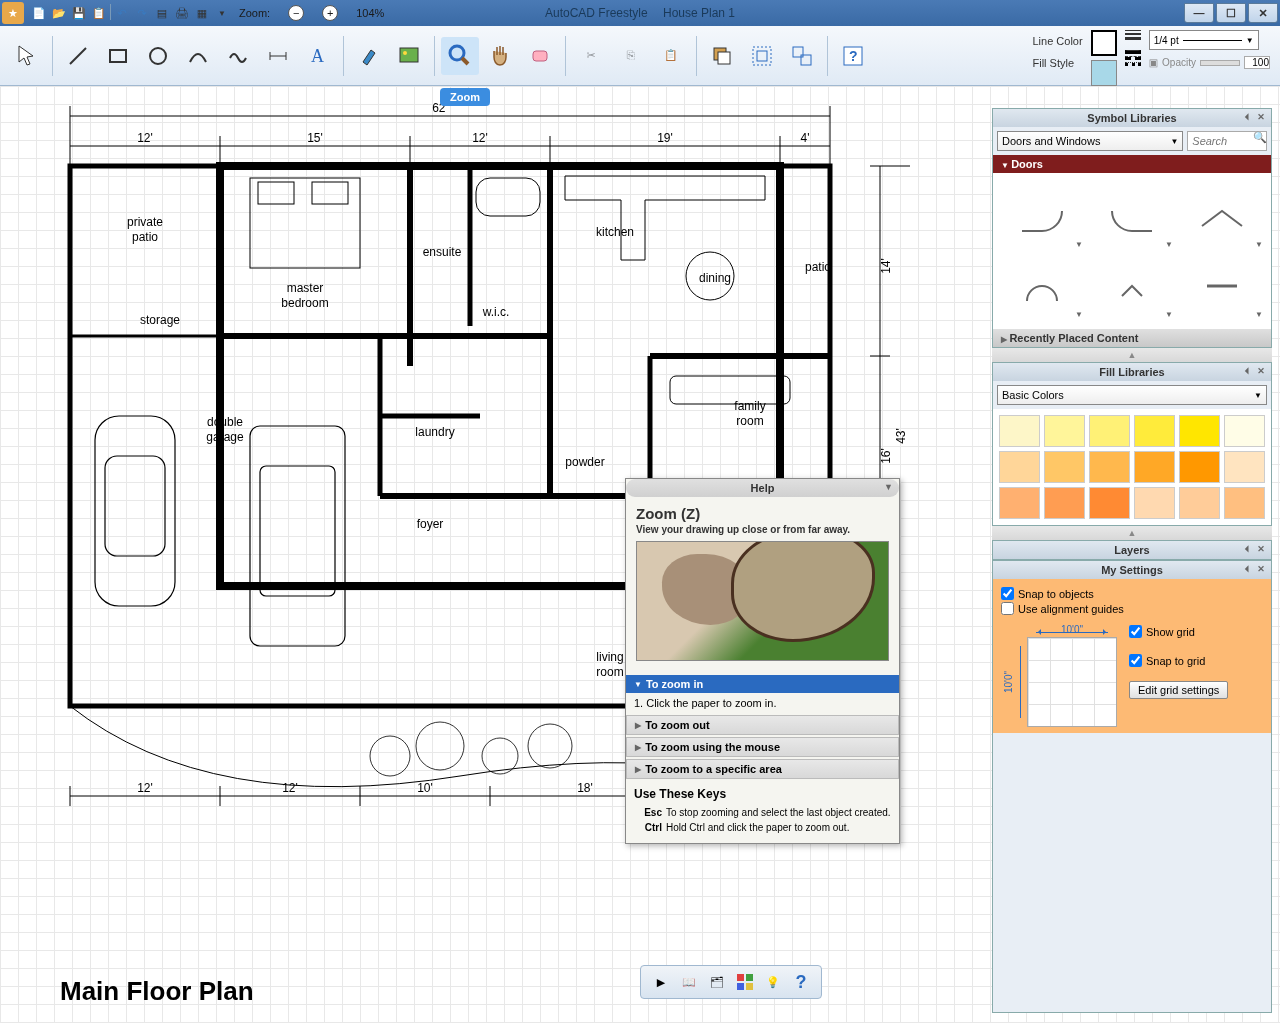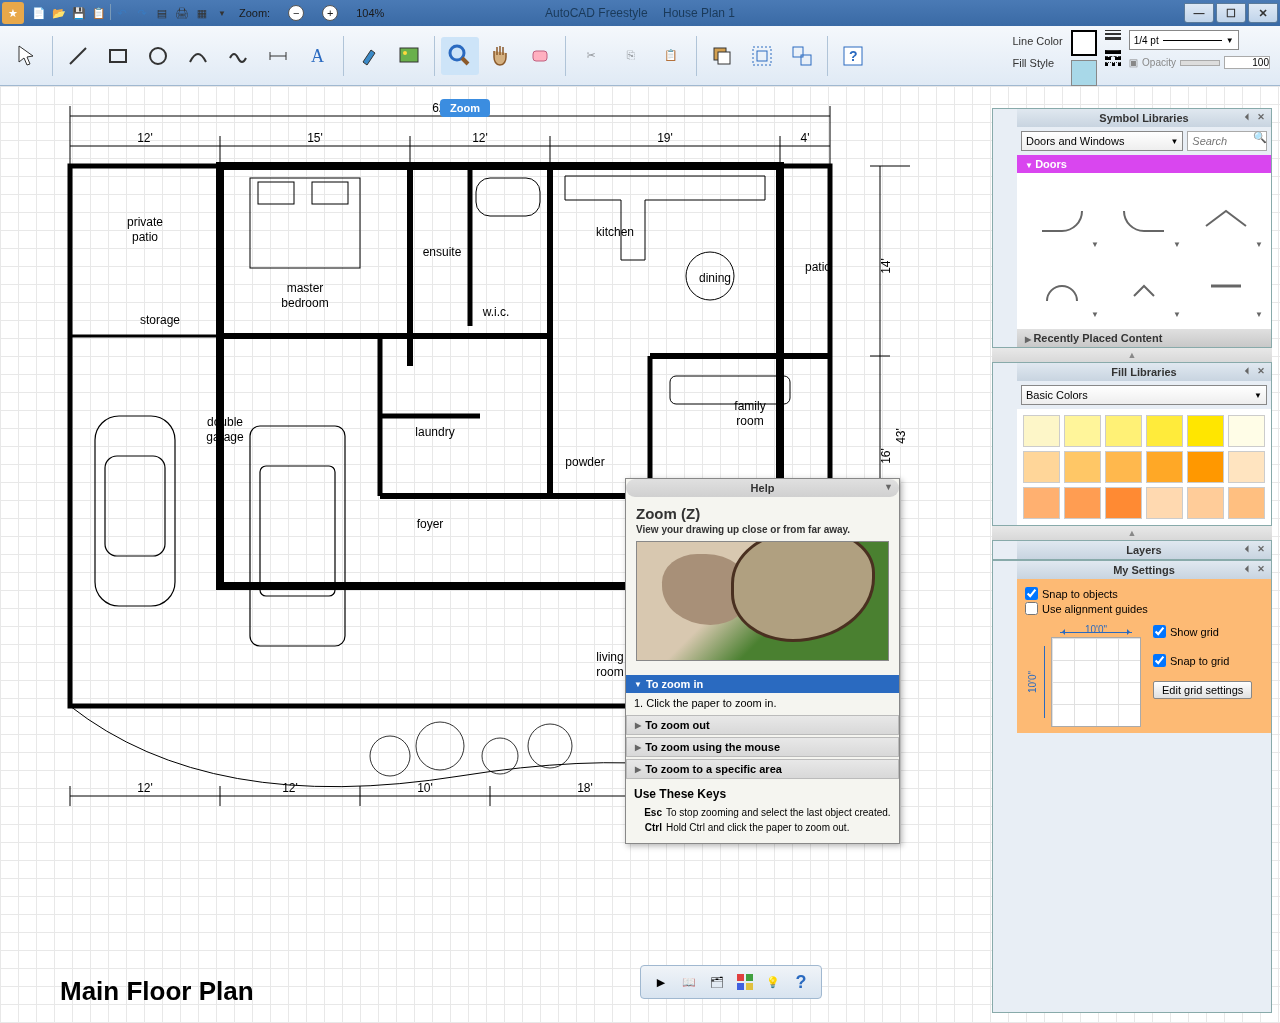--- a/index.html
+++ b/index.html
@@ -24,31 +24,31 @@
 
 .props { position: absolute; right: 10px; top: 4px; display: flex; gap: 8px; align-items: flex-start; }
 .prop-labels { font-size: 11px; color: #333; line-height: 22px; }
 .prop-swatch { width: 26px; height: 26px; border: 2px solid #000; background: #fff; }
 .prop-swatch.fill { border: 1px solid #888; background: #a8d8e8; }
 .prop-col { display: flex; flex-direction: column; gap: 4px; align-items: center; }
 .prop-lines { display: flex; flex-direction: column; gap: 2px; }
 .prop-lines div { width: 16px; border-top: 1px solid #333; }
 .lineweight { width: 110px; height: 20px; border: 1px solid #888; background: #fff; display: flex; align-items: center; padding: 0 4px; font-size: 10px; justify-content: space-between; }
 .opacity-row { display: flex; align-items: center; gap: 4px; font-size: 10px; color: #888; }
-.opacity-row input { width: 46px; font-size: 10px; text-align: right; border: 1px solid #aaa; }
+.opacity-row input { width: 26px; font-size: 10px; text-align: right; border: 1px solid #aaa; }
 
 
 .canvas-wrap { position: absolute; top: 86px; left: 0; right: 0; bottom: 0; background: #fff; overflow: hidden; }
 .grid { position: absolute; inset: 0; background-image: linear-gradient(#e8e8e8 1px, transparent 1px), linear-gradient(90deg, #e8e8e8 1px, transparent 1px); background-size: 18px 18px; }
 .plan { position: absolute; top: 10px; left: 10px; width: 900px; height: 880px; }
 .plan svg { width: 100%; height: 100%; }
 .plan text { font-family: "Segoe UI", sans-serif; font-size: 12px; fill: #000; }
 .plan .dim { font-size: 11px; }
 
-.zoom-tooltip { position: absolute; top: 88px; left: 440px; background: #3b8de0; color: #fff; padding: 3px 10px; border-radius: 4px; font-size: 11px; font-weight: bold; margin-top: 11px; }
+.zoom-tooltip { position: absolute; top: 88px; left: 440px; background: #3b8de0; color: #fff; padding: 3px 10px; border-radius: 4px; font-size: 11px; font-weight: bold; }
 
 
 .help-panel { position: absolute; left: 625px; top: 478px; width: 275px; background: #f5f5f0; border: 1px solid #888; box-shadow: 2px 2px 6px rgba(0,0,0,.3); }
 .help-panel .hp-title { background: linear-gradient(#e0e0e0,#d0d0d0); padding: 3px 8px; font-size: 11px; color: #333; text-align: center; font-weight: bold; position: relative; border-radius: 9px; }
 .help-panel .hp-title::after { content: "▼"; position: absolute; right: 6px; color: #666; font-size: 9px; }
 .help-panel .hp-body { padding: 8px 10px; }
 .help-panel h3 { font-size: 15px; color: #333; margin-bottom: 2px; }
 .help-panel .sub { font-size: 10px; color: #333; font-weight: bold; margin-bottom: 6px; }
 .help-panel .thumb { width: 100%; height: 120px; background: linear-gradient(135deg,#d8c8b0 40%,#4a8030 60%); border: 1px solid #888; margin-bottom: 6px; position: relative; overflow: hidden; }
 .help-panel .thumb::before { content:""; position:absolute; left:10%; top:10%; width:35%; height:60%; background:#a89078; border-radius:40% 50% 45% 55%; }
@@ -57,28 +57,28 @@
 .help-panel .step-hdr::before { content: "▼"; font-size: 8px; }
 .help-panel .step-txt { padding: 4px 8px; font-size: 11px; }
 .help-panel .step-col { background: linear-gradient(#e8e8e8,#d8d8d8); padding: 3px 8px; font-size: 11px; font-weight: bold; border: 1px solid #bbb; display: flex; align-items: center; gap: 4px; margin-top: 2px; }
 .help-panel .step-col::before { content: "▶"; font-size: 8px; color: #666; }
 .help-panel h4 { font-size: 12px; margin: 8px 0 4px; padding: 0 8px; }
 .help-panel .keyrow { display: flex; padding: 2px 8px; font-size: 10px; gap: 4px; }
 .help-panel .keyrow .k { font-weight: bold; width: 28px; text-align: right; }
 
 
 .side { position: absolute; right: 8px; top: 108px; width: 280px; bottom: 10px; display: flex; flex-direction: column; gap: 0; }
-.panel { background: #e8eef5; border: 1px solid #8aa; padding-left: 24px; }
+.panel { background: #e8eef5; border: 1px solid #8aa; }
 .panel-title { background: linear-gradient(#e0e8f0,#c8d4e0); padding: 3px 6px; font-size: 11px; font-weight: bold; text-align: center; color: #333; position: relative; }
 .panel-title .pctrl { position: absolute; right: 4px; top: 3px; display: flex; gap: 2px; }
 .panel-title .pctrl span { width: 12px; height: 12px; font-size: 9px; color: #666; }
 .panel-row { display: flex; padding: 4px; gap: 4px; }
 .panel-row select, .combo { flex: 1; height: 20px; border: 1px solid #888; background: linear-gradient(#fff,#eee); font-size: 11px; padding: 0 4px; }
 .panel-row .search { flex: 1; border: 1px solid #aaa; padding: 2px 18px 2px 4px; font-size: 11px; color: #888; font-style: italic; }
-.sect-hdr { background: #d946ef; color: #fff; padding: 3px 8px; font-size: 11px; font-weight: bold; }
+.sect-hdr { background: #7f1d1d; color: #fff; padding: 3px 8px; font-size: 11px; font-weight: bold; }
 .sect-hdr.gray { background: linear-gradient(#e0e0e0,#c8c8c8); color: #333; }
 .sect-hdr::before { content: "▼ "; font-size: 8px; }
 .sect-hdr.gray::before { content: "▶ "; color: #666; }
 .symbol-grid { display: grid; grid-template-columns: repeat(3, 1fr); gap: 0; padding: 8px 4px; background: #fff; }
 .symbol-cell { height: 70px; display: flex; align-items: center; justify-content: center; position: relative; }
 .symbol-cell .dd { position: absolute; right: 4px; bottom: 2px; font-size: 8px; color: #666; }
 .tri-up { text-align: center; color: #888; font-size: 9px; padding: 2px; background: linear-gradient(#e8e8e8,#d8d8d8); }
 .swatch-grid { display: grid; grid-template-columns: repeat(6, 1fr); gap: 4px; padding: 6px; background: #fff; }
 .swatch { height: 32px; border: 1px solid #ccc; }
 .settings-body { padding: 6px 8px; background: #fdba74; font-size: 11px; }

